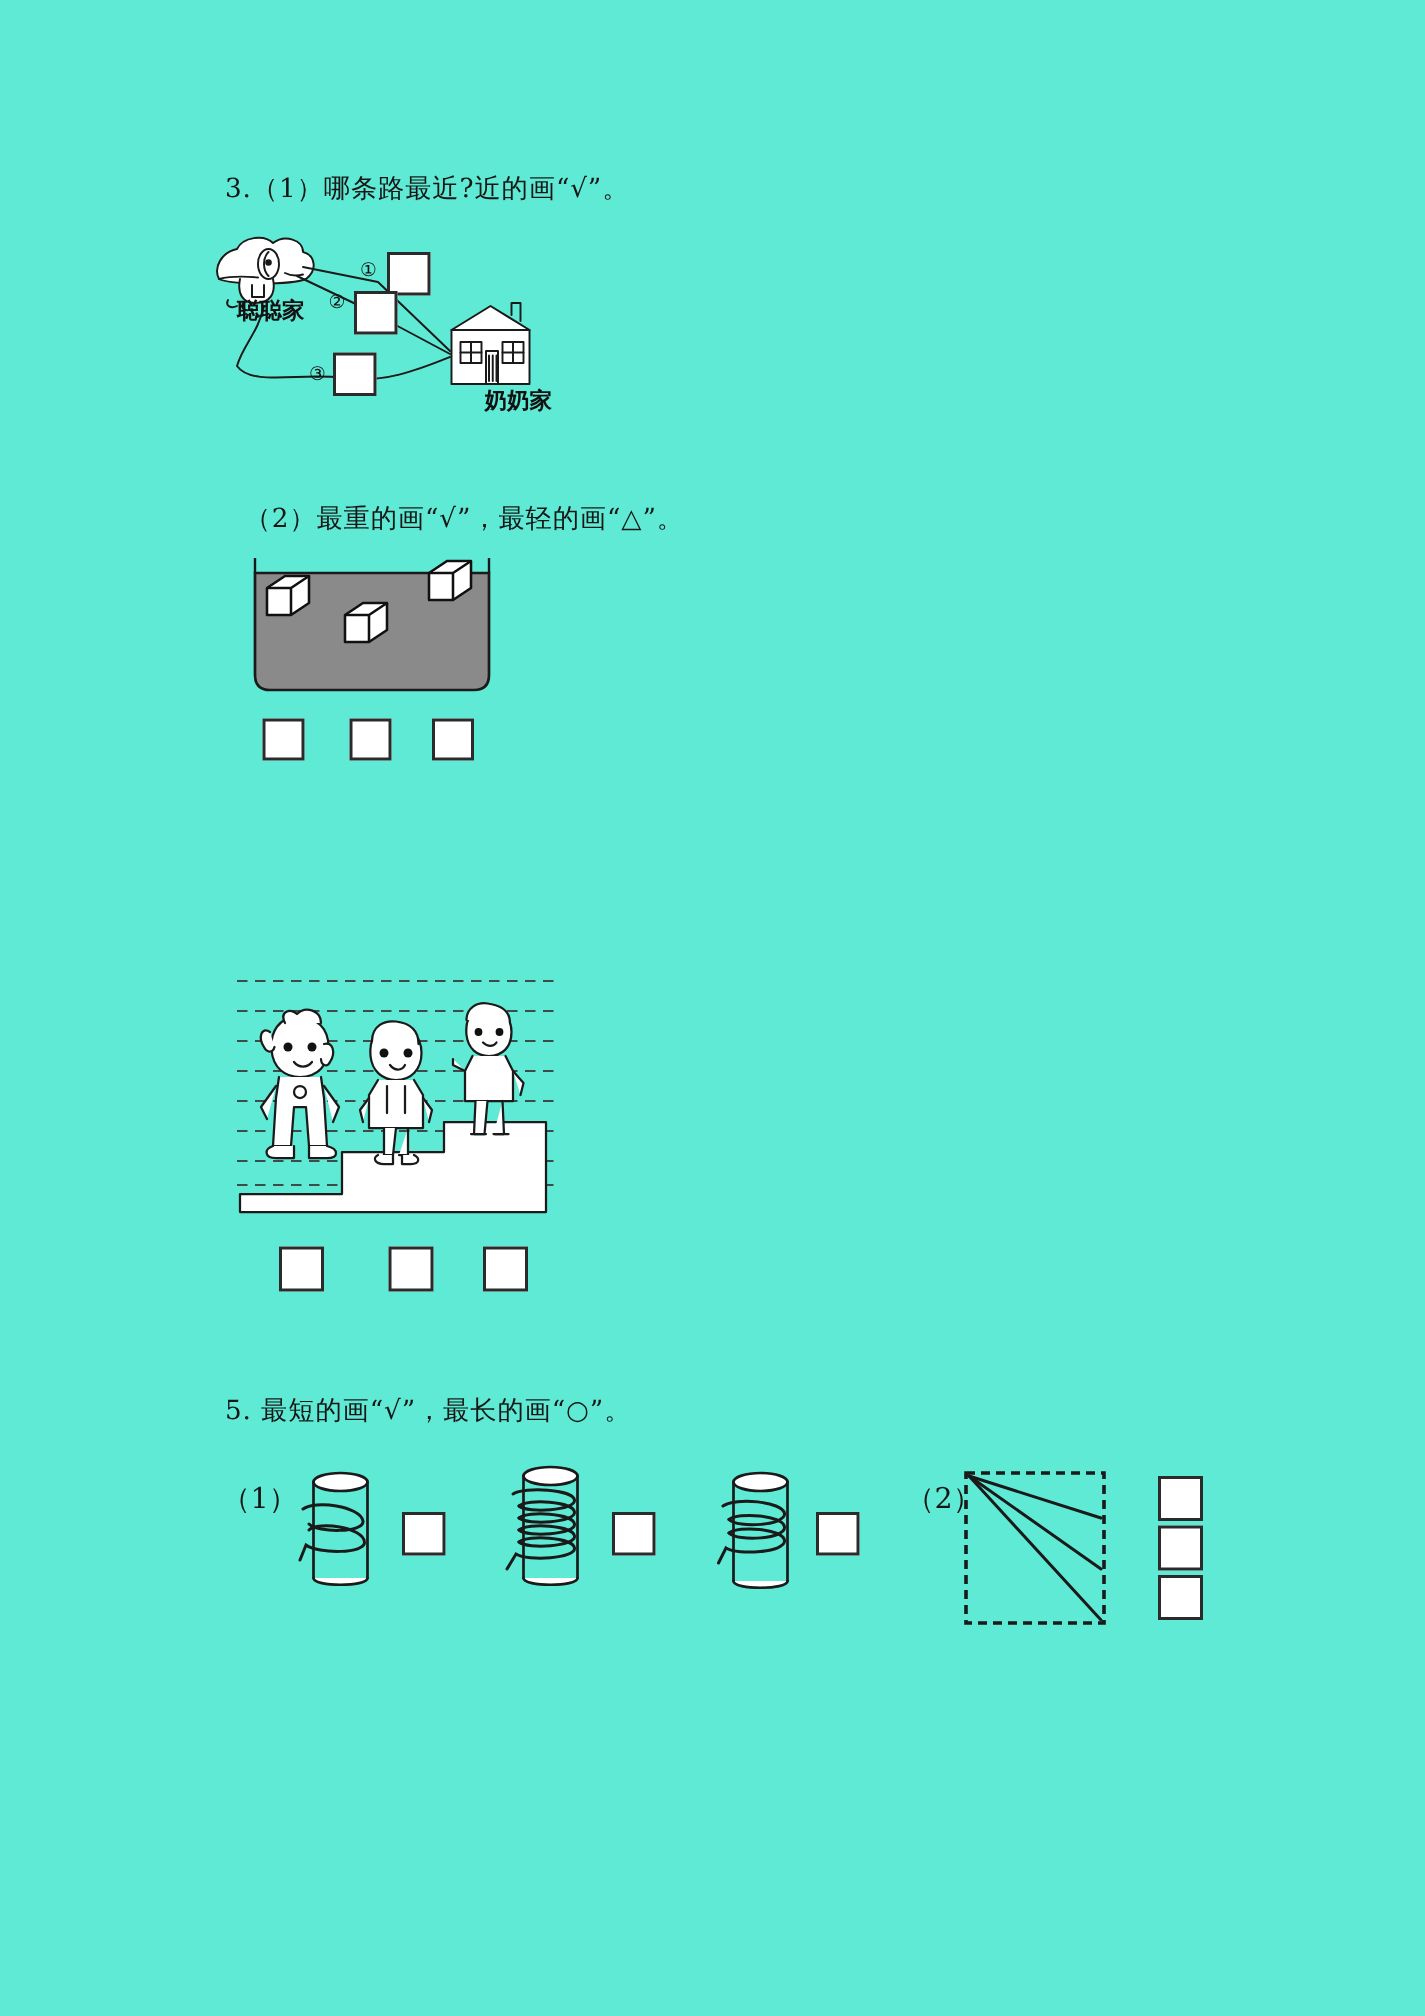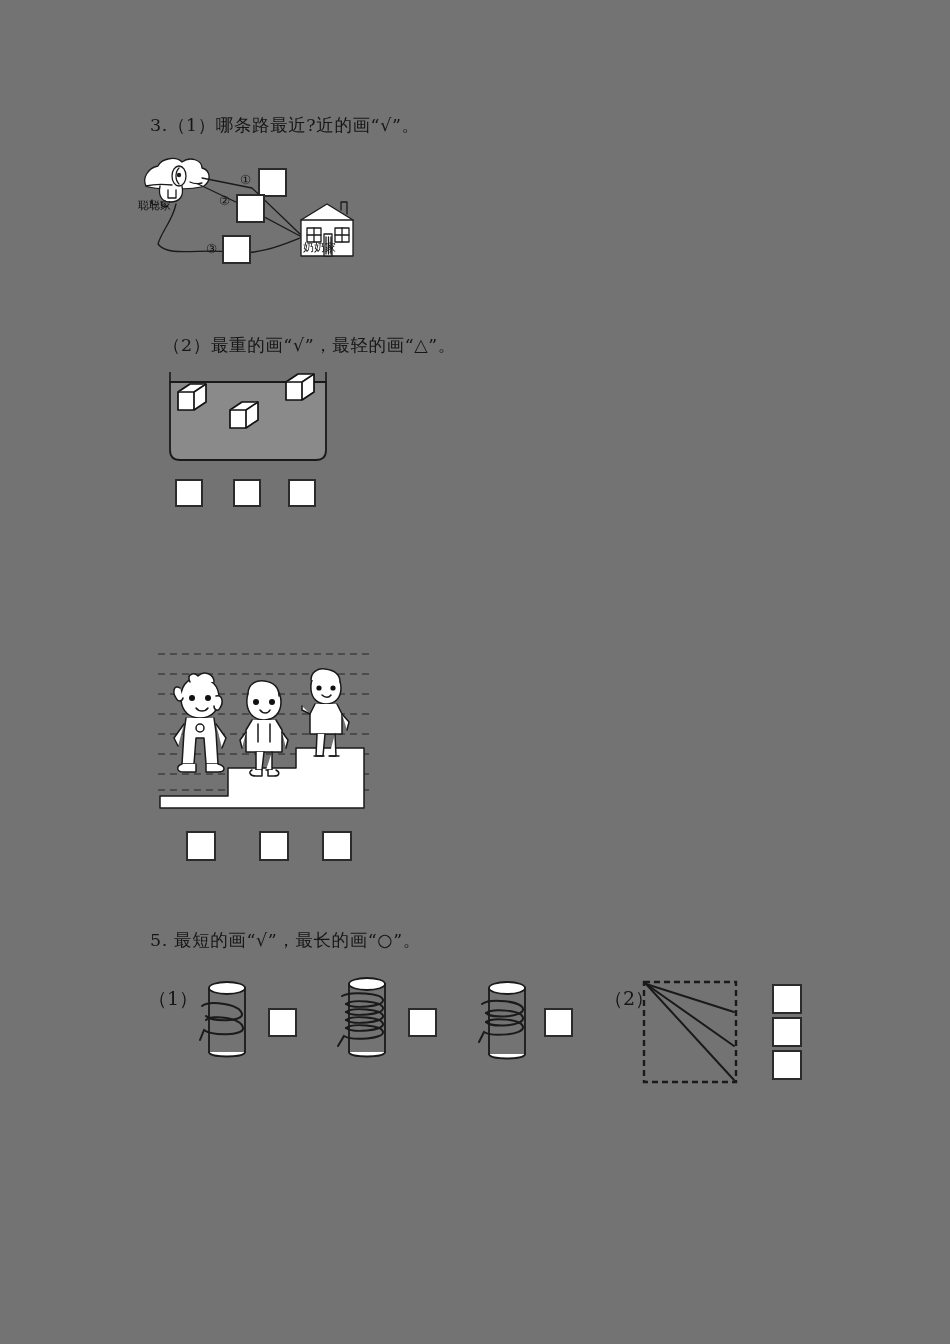--- a/index.html
+++ b/index.html
@@ -14,21 +14,21 @@
     position: relative;
     font-family: "DejaVu Sans", "Liberation Sans", sans-serif;
     color: #1a1a1a;
     overflow: hidden;
   }
   .page {
     position: absolute;
     left: 0; top: 0;
     width: 950px;
     height: 1344px;
-    background: #737373;
+    background: #5eead4;
   }
   .qtext {
     position: absolute;
     font-family: "DejaVu Serif", "Liberation Serif", serif;
     font-size: 17.5px;
     letter-spacing: 0.6px;
     color: #161616;
     white-space: nowrap;
   }
   .fig {
@@ -37,24 +37,25 @@
   .fig svg { display: block; }
   .ansbox {
     position: absolute;
     box-sizing: border-box;
     border: 2px solid #2b2b2b;
     background: #fff;
   }
   .lbl {
     position: absolute;
     font-family: "DejaVu Serif", "Liberation Serif", serif;
-    font-weight: normal;
-    font-size: 11px;
+    font-weight: bold;
+    font-size: 15px;
     color: #111;
     white-space: nowrap;
+    margin-left: 20px;
   }
   .marker {
     position: absolute;
     font-family: "DejaVu Serif", "Liberation Serif", serif;
     font-size: 12.5px;
     color: #111;
   }
   .subnum {
     position: absolute;
     font-family: "DejaVu Serif", "Liberation Serif", serif;
@@ -99,21 +100,21 @@
         <path d="M70 30 L120 40 L168 86"></path>
 
         <path d="M66 36 L108 56 L168 88"></path>
 
         <path d="M44 56 C40 74 30 82 26 96 C36 110 70 100 96 104 C124 108 148 98 168 90"></path>
       </g>
     </svg>
   </div>
 
   <div class="lbl" style="left:138px; top:198px;">聪聪家</div>
-  <div class="lbl" style="left:303px; top:240px;">奶奶家</div>
+  <div class="lbl" style="left:303px; top:258px;">奶奶家</div>
 
   <div class="marker" style="left:240px; top:172px;">①</div>
   <div class="marker" style="left:219px; top:193px;">②</div>
   <div class="marker" style="left:206px; top:241px;">③</div>
 
   <div class="ansbox" style="left:258px; top:168px; width:29px; height:29px;"></div>
   <div class="ansbox" style="left:236px; top:194px; width:29px; height:29px;"></div>
   <div class="ansbox" style="left:222px; top:235px; width:29px; height:29px;"></div>
 
   <div class="qtext" style="left:163px; top:333px;">（2）最重的画“√”，最轻的画“△”。</div>

